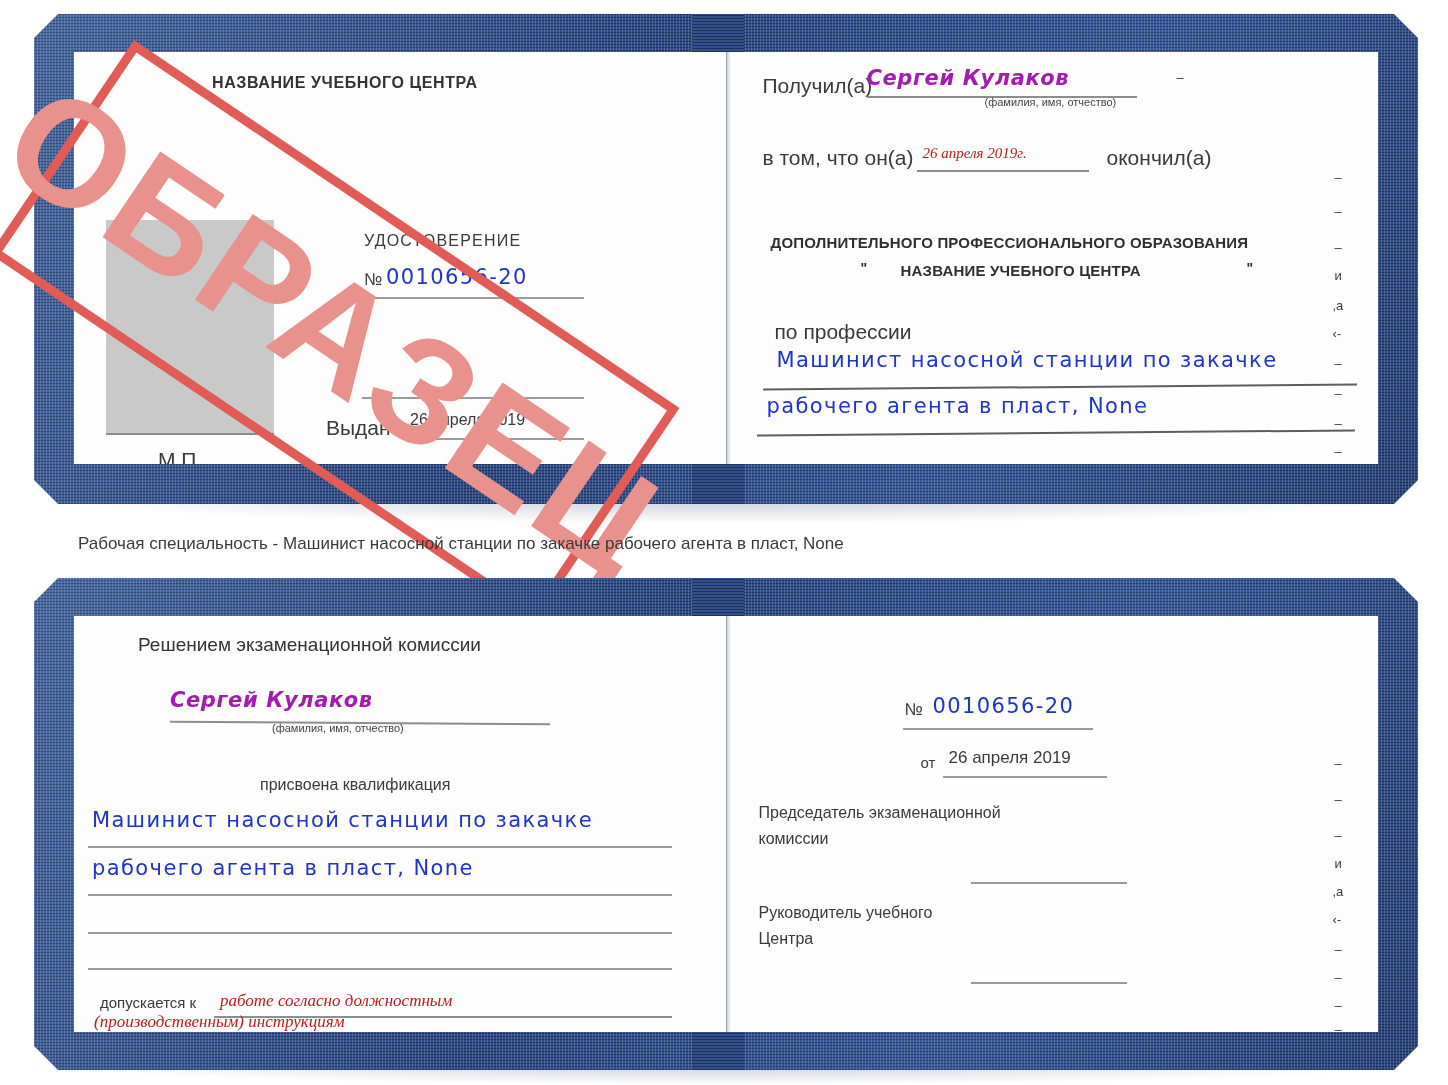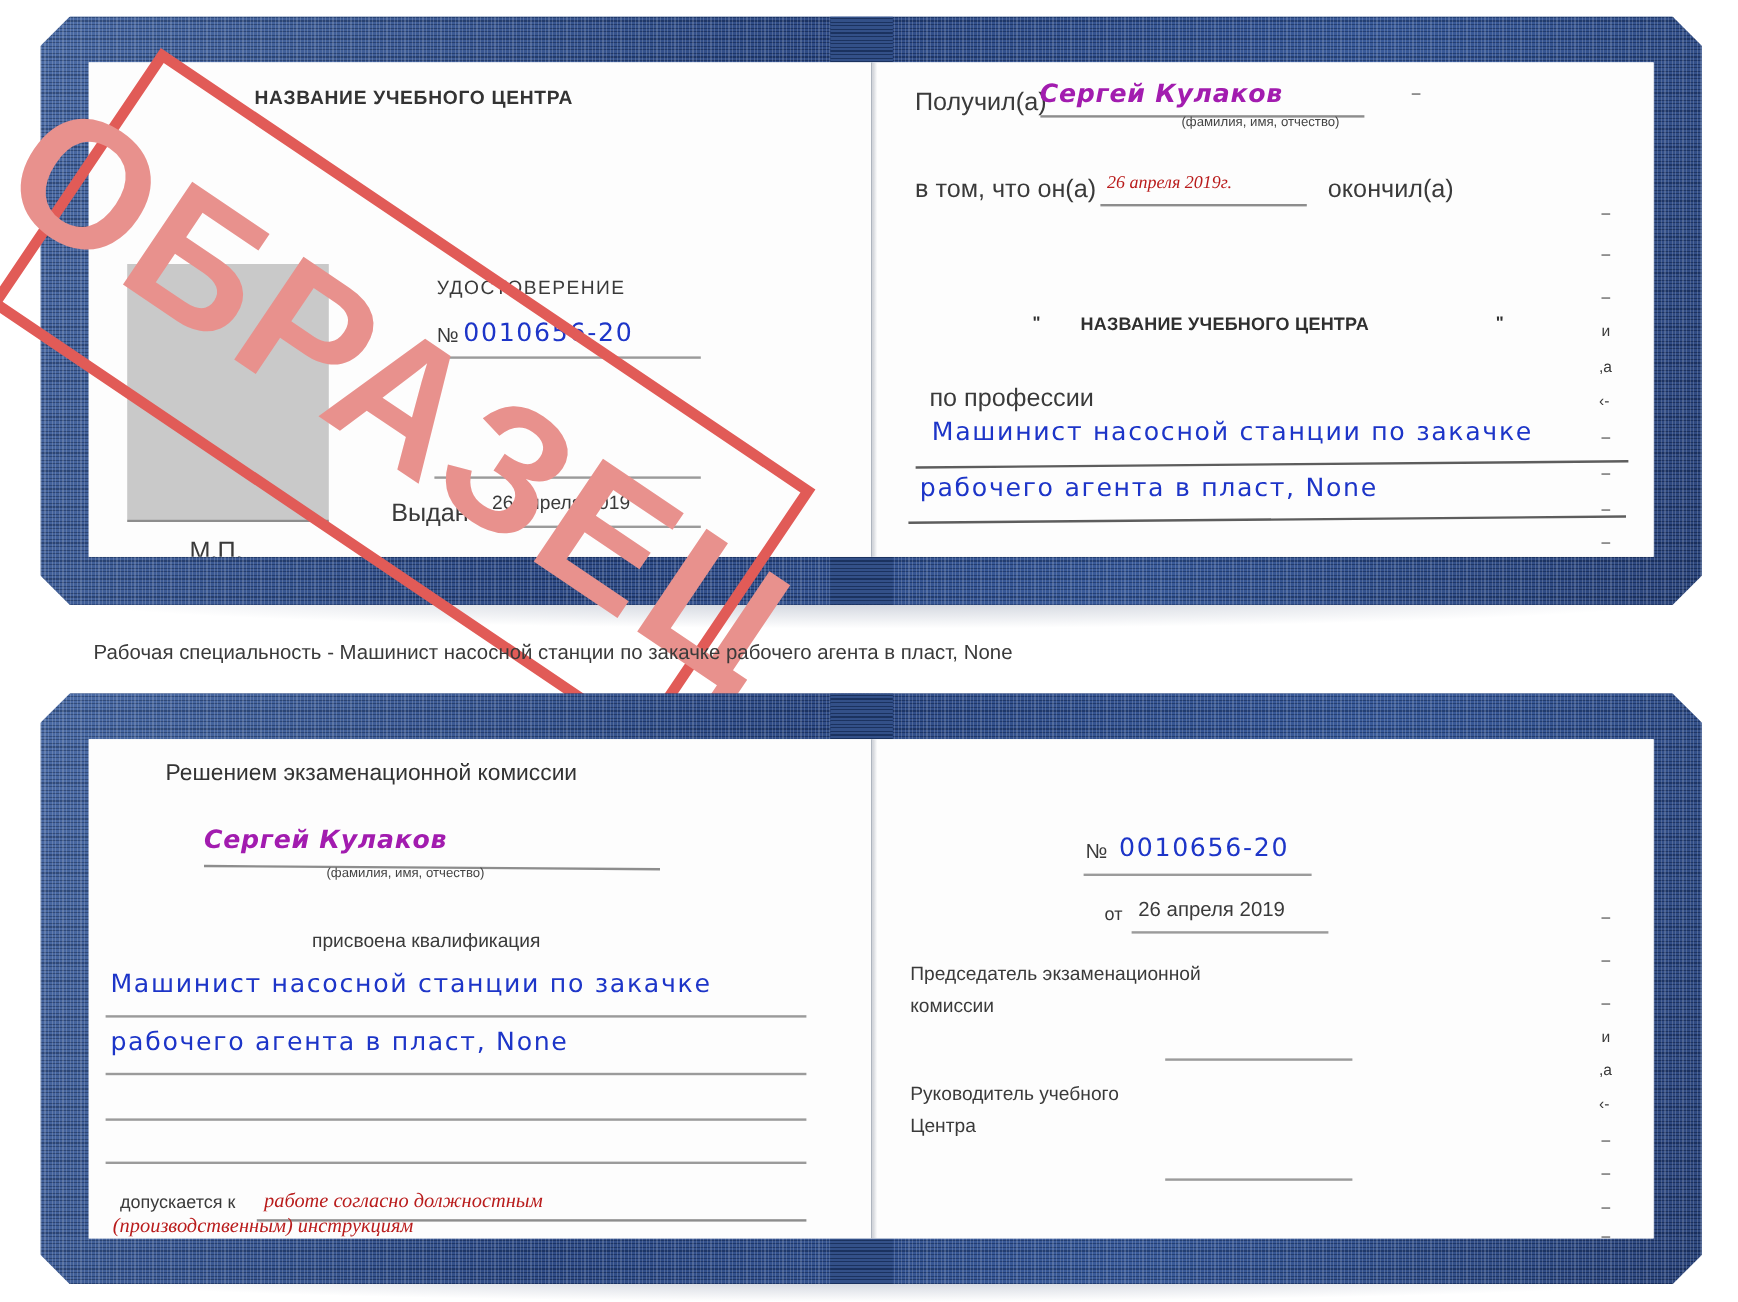--- a/index.html
+++ b/index.html
@@ -123,20 +123,21 @@
     <div class="t hand-name" style="left:140px;top:14px;">Сергей Кулаков</div>
     <div class="rule thin" style="left:140px;top:44px;width:270px;"></div>
     <div class="t lbl-sm" style="left:258px;top:44px;">(фамилия, имя, отчество)</div>
     <div class="t edge" style="left:450px;top:18px;">–</div>
 
     <div class="t lbl" style="left:36px;top:94px;">в том, что он(а)</div>
     <div class="t typed-italic" style="left:196px;top:93px;">26 апреля 2019г.</div>
     <div class="rule thin" style="left:190px;top:118px;width:172px;"></div>
     <div class="t lbl" style="left:380px;top:94px;">окончил(а)</div>
 
+    <div class="t org" style="left:44px;top:182px;">ДОПОЛНИТЕЛЬНОГО ПРОФЕССИОНАЛЬНОГО ОБРАЗОВАНИЯ</div>
     <div class="t org" style="left:134px;top:208px;font-size:14px;">"</div>
     <div class="t org" style="left:174px;top:210px;">НАЗВАНИЕ УЧЕБНОГО ЦЕНТРА</div>
     <div class="t org" style="left:520px;top:208px;font-size:14px;">"</div>
 
     <div class="t lbl" style="left:48px;top:268px;">по профессии</div>
     <div class="t hand" style="left:50px;top:296px;">Машинист насосной станции по закачке</div>
     <div class="rule dark" style="left:36px;top:334px;width:594px;transform:rotate(-0.5deg);"></div>
     <div class="t hand" style="left:40px;top:342px;">рабочего агента в пласт, None</div>
     <div class="rule dark" style="left:30px;top:380px;width:598px;transform:rotate(-0.5deg);"></div>
 

